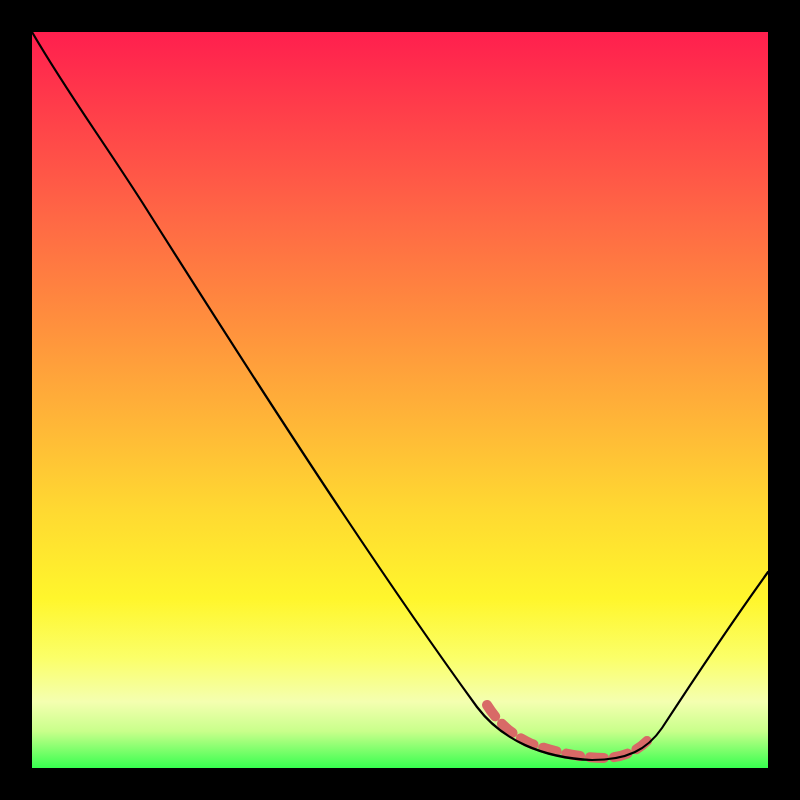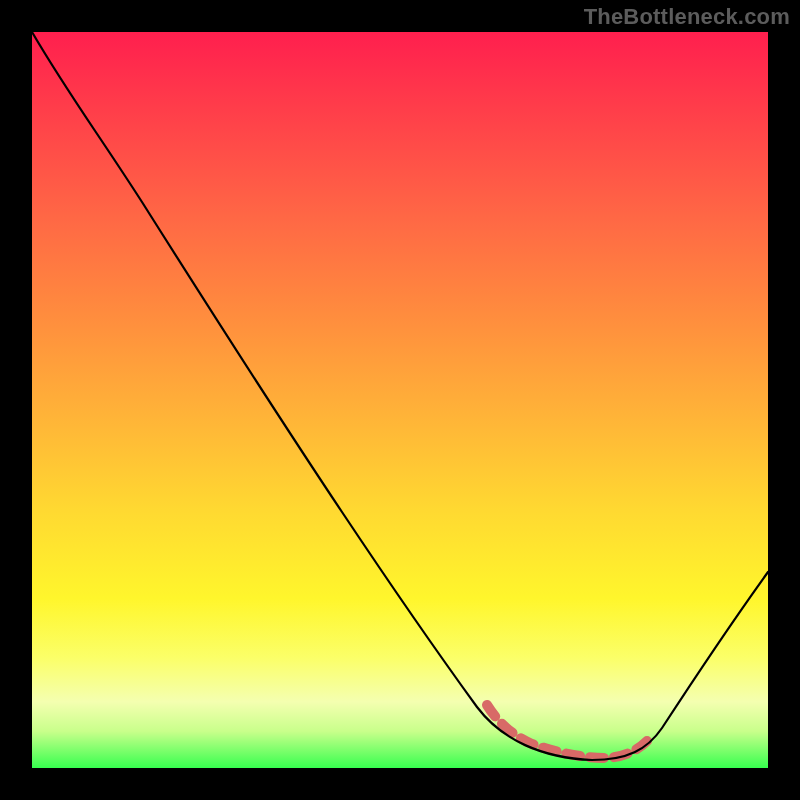--- a/index.html
+++ b/index.html
@@ -70,21 +70,20 @@
     stroke-width: 10;
     stroke-linecap: round;
     stroke-dasharray: 14 10;
   }
 </style>
 </head>
 <body>
 
 <div class="frame">
 
-  <div class="watermark">TheBottleneck.com</div>
 
   <div class="plot-area">
     <svg class="curve" viewBox="0 0 736 736" preserveAspectRatio="none">
 
       <path class="floor-highlight" d="M 455 673
                Q 472 700 500 712
                Q 540 726 575 726
                Q 600 724 615 709"></path>
 
       <path class="curve-line" d="M 0 0

